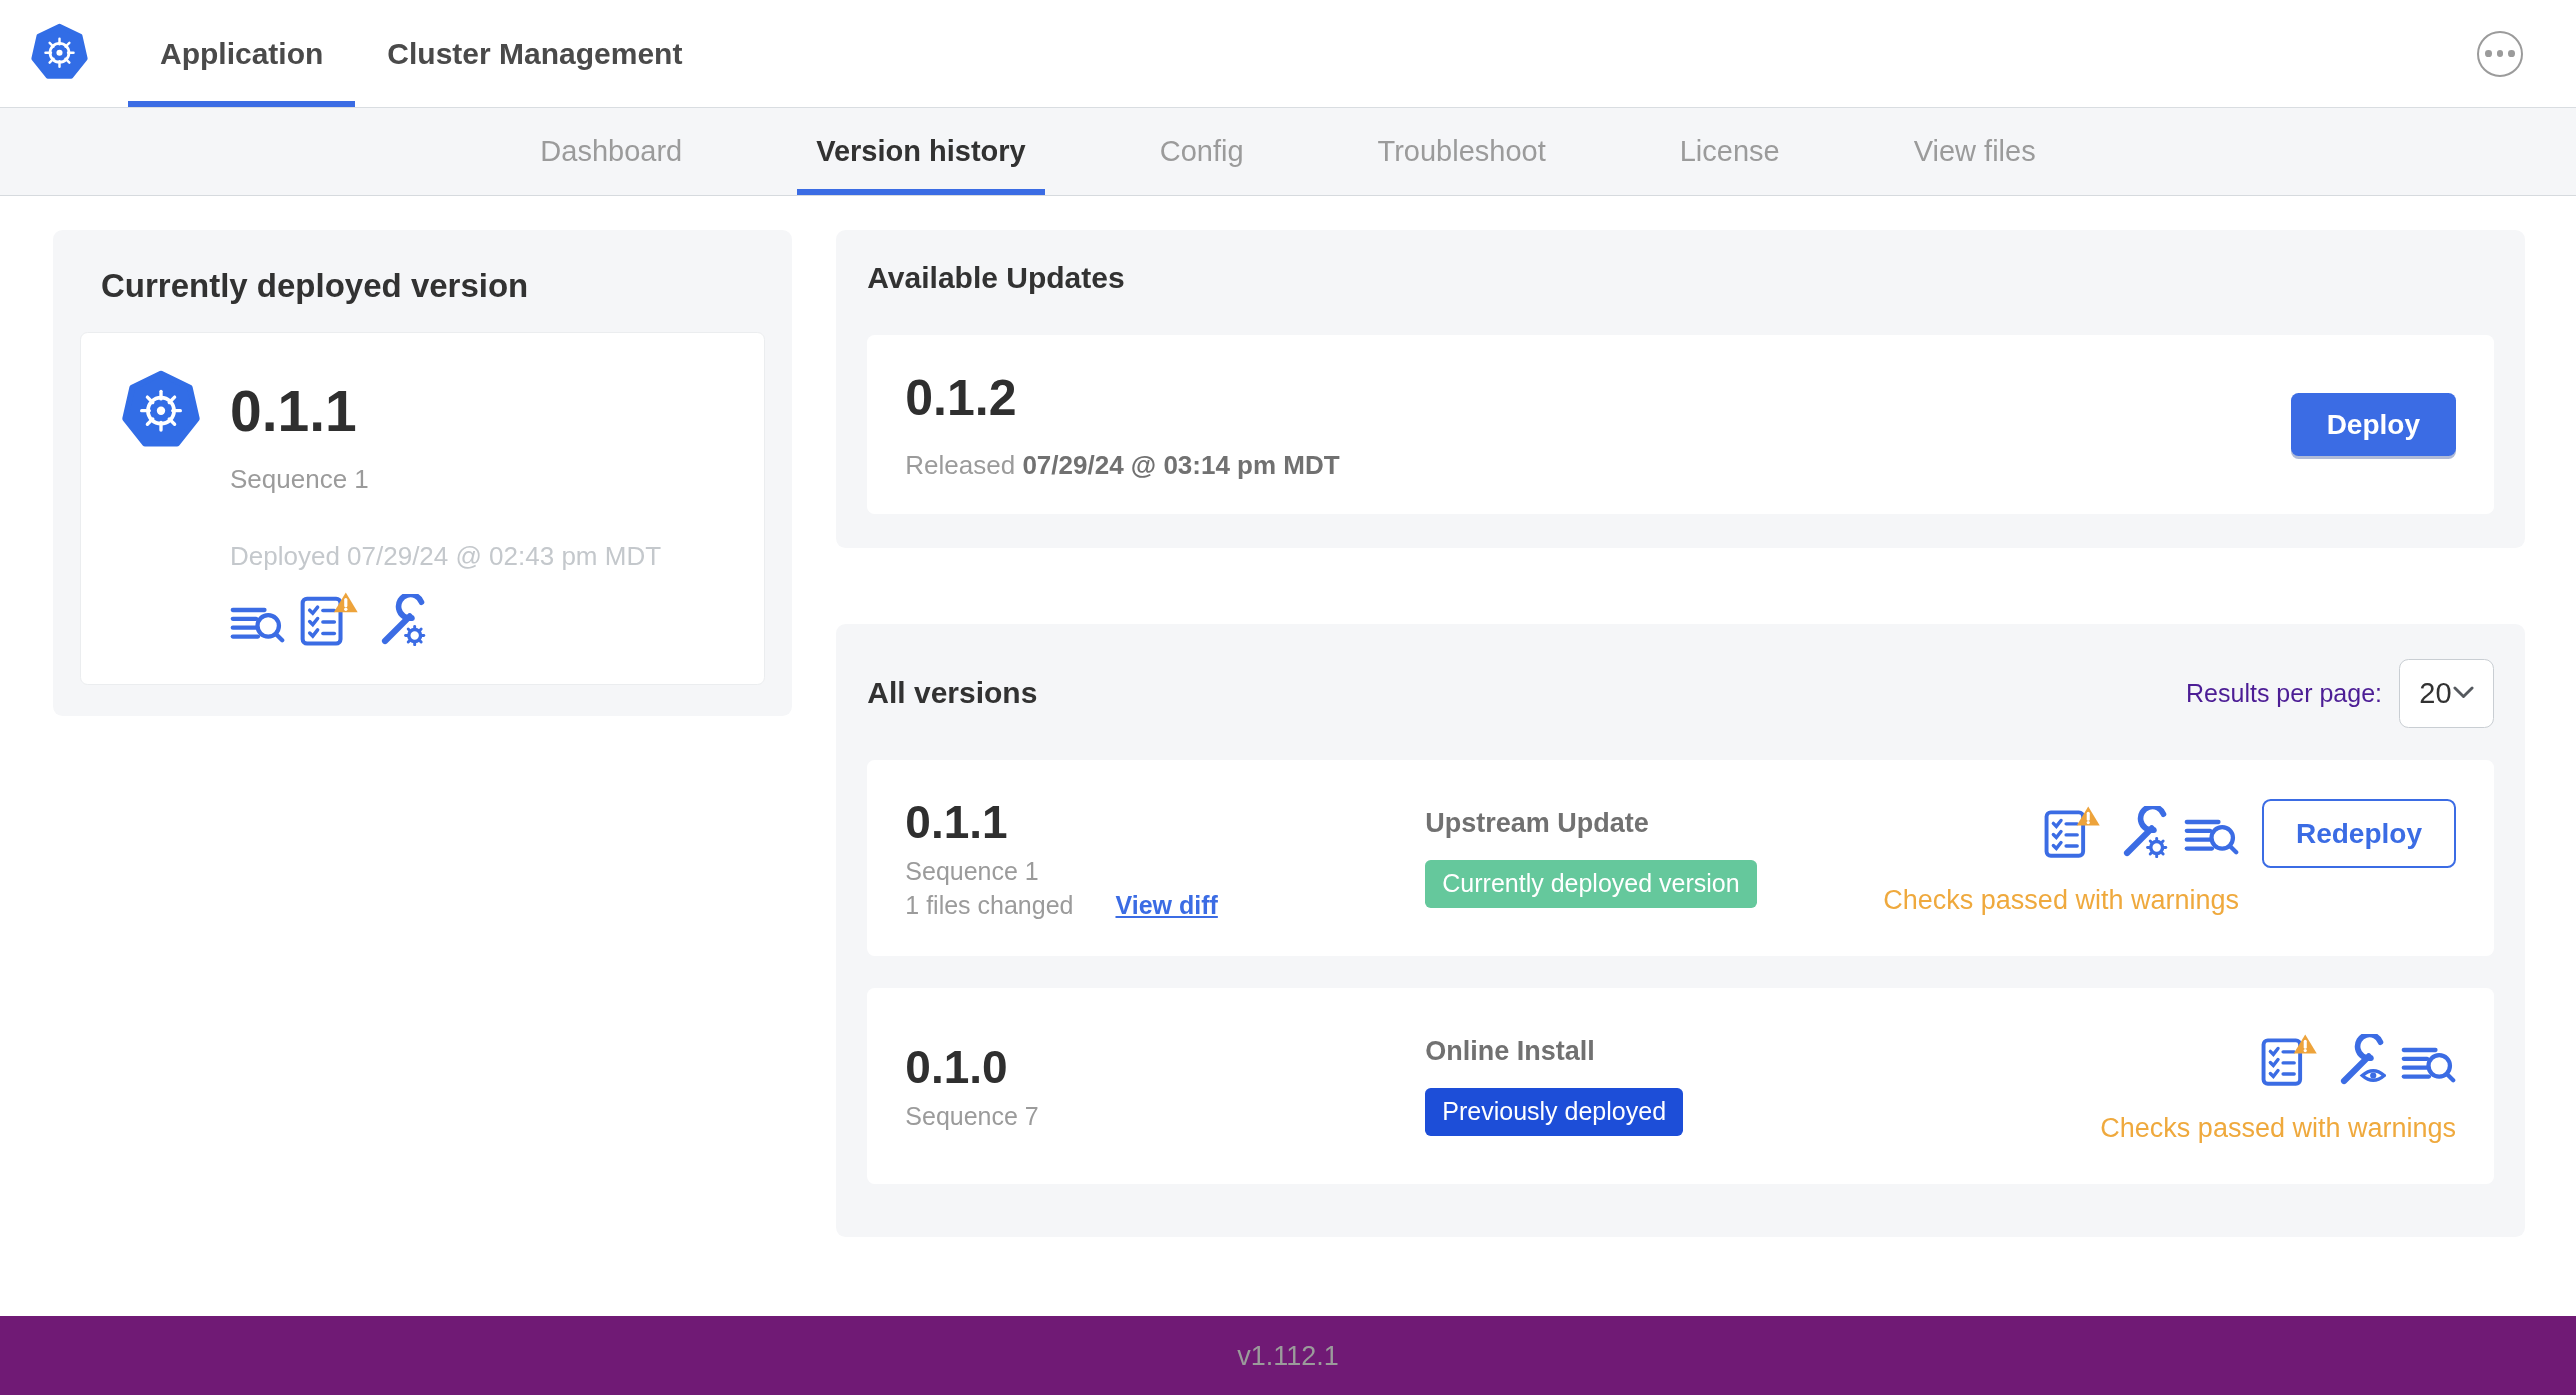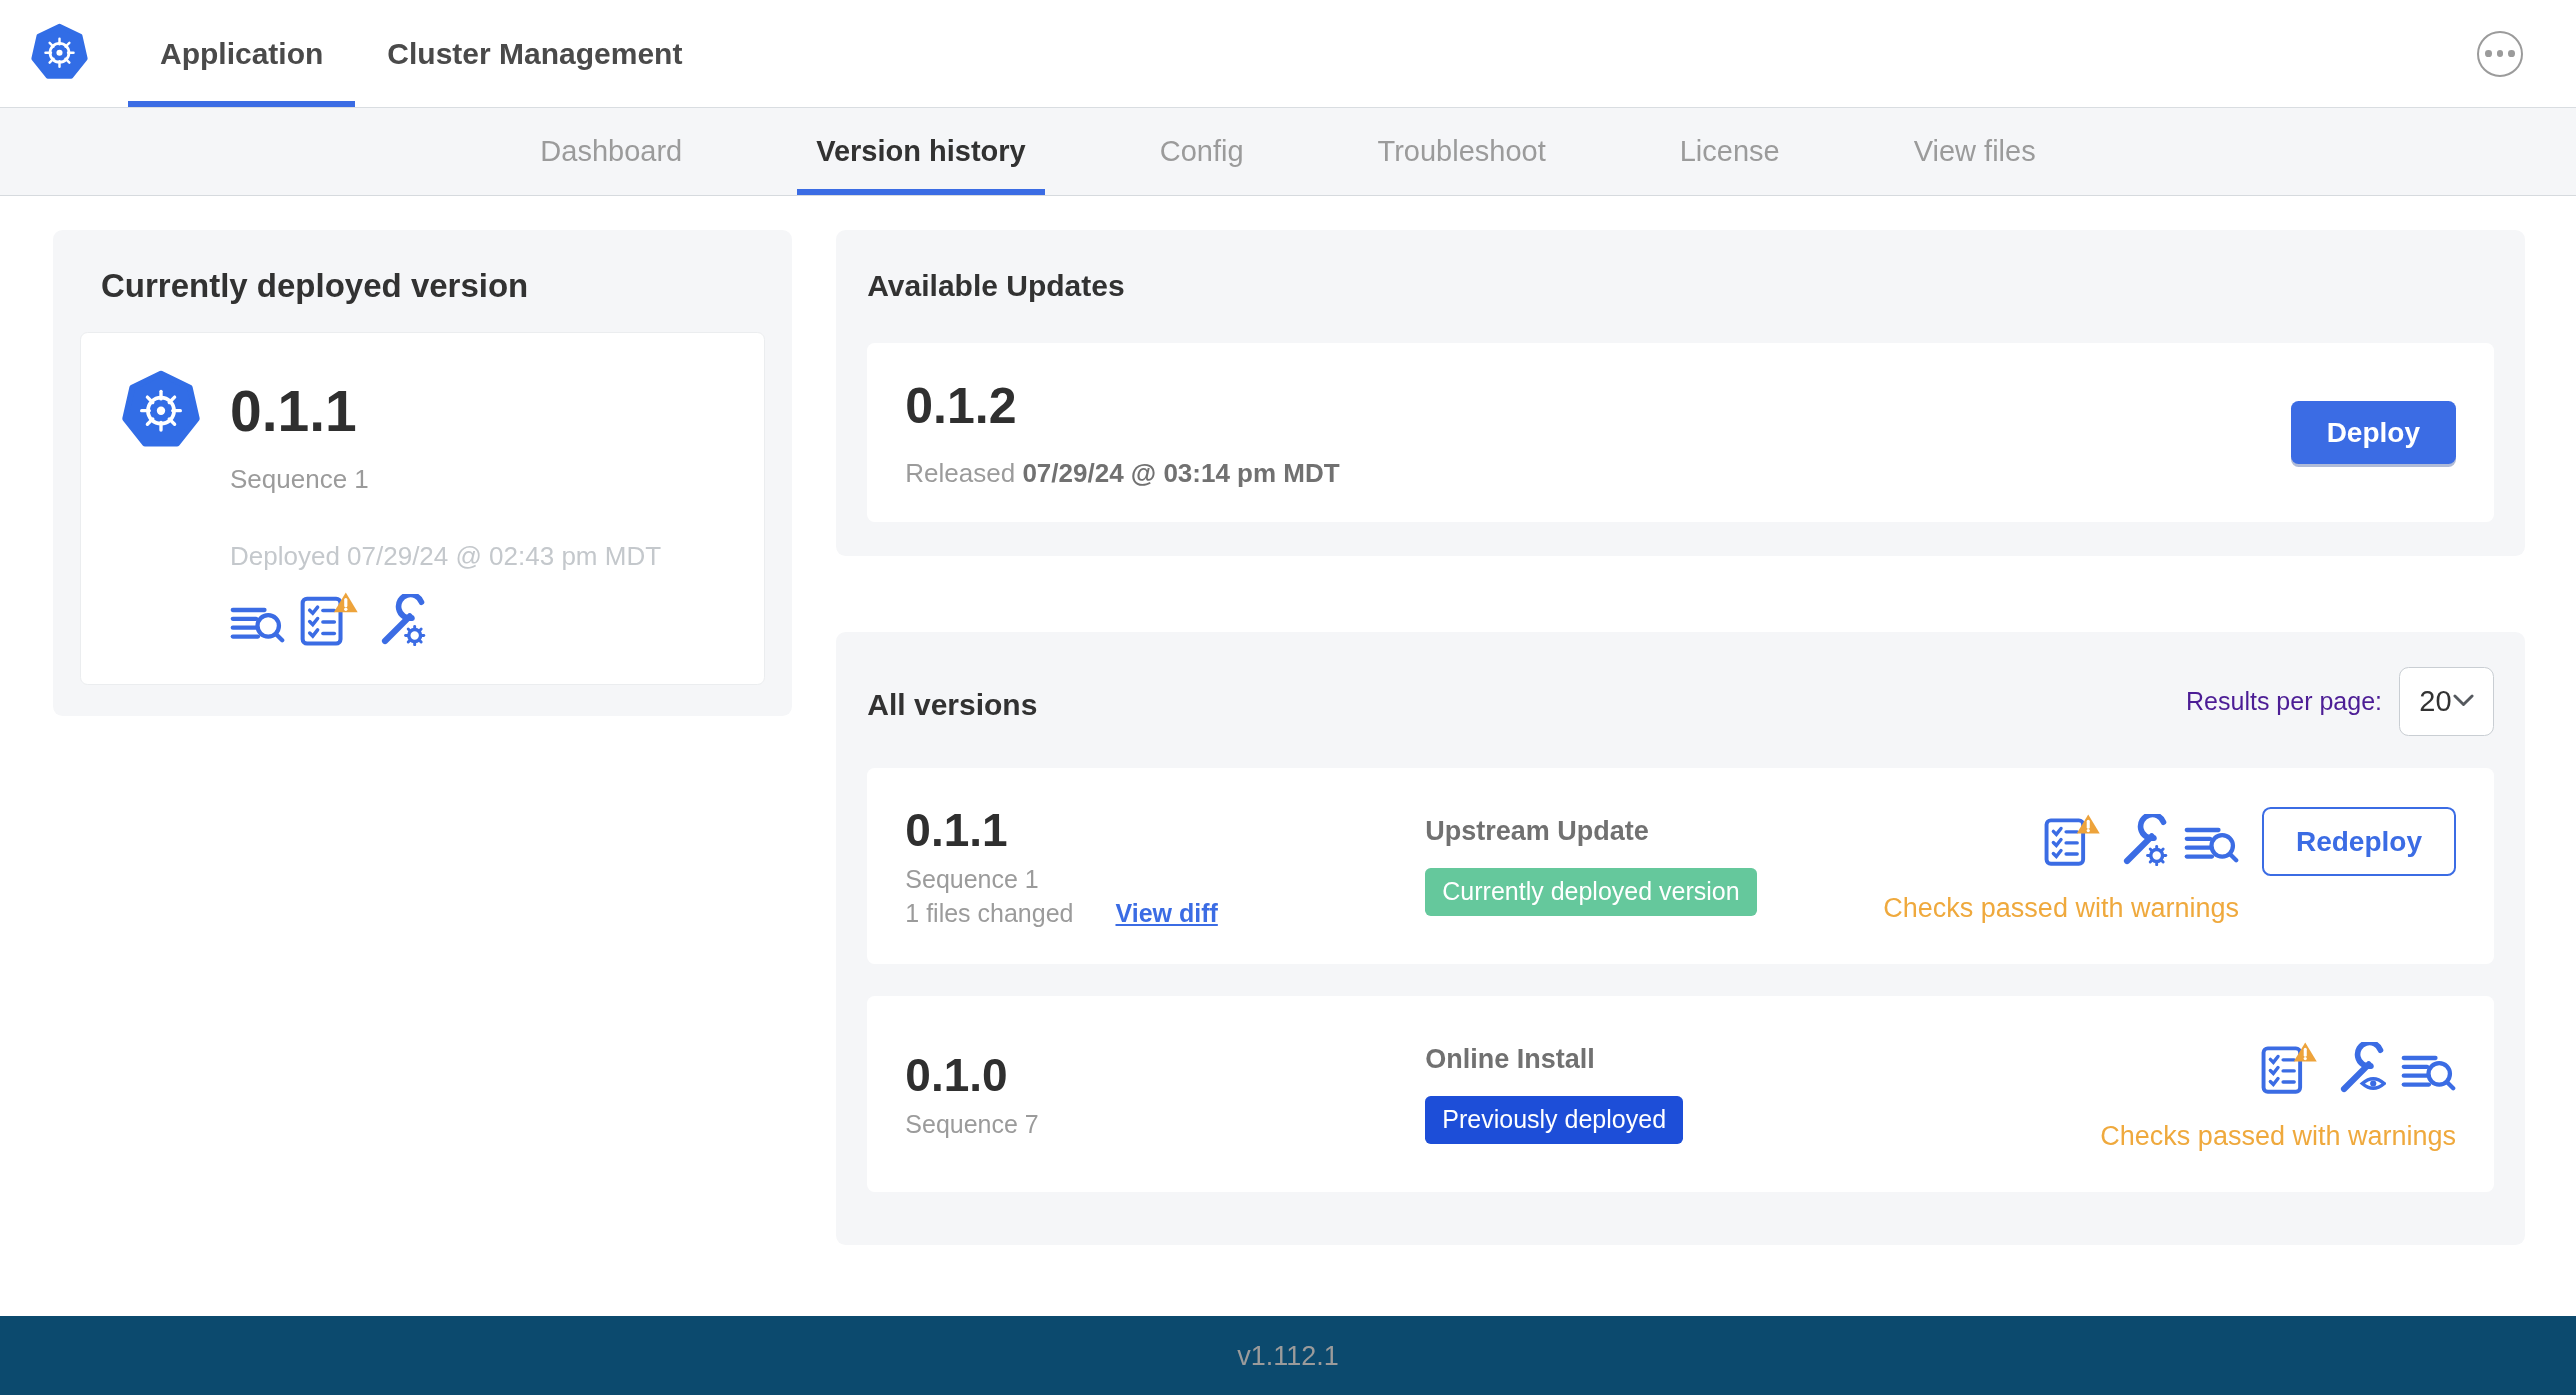--- a/index.html
+++ b/index.html
@@ -55,21 +55,21 @@
   }
   .deployed-top { display:flex; align-items:center; gap:27px; }
   .big-version { font-size:57px; font-weight:700; color:#2f2f2f; }
   .indent { margin-left:111px; }
   .seq-text { font-size:26px; color:#9b9b9b; margin-top:11.5px; }
   .deployed-date { font-size:26px; color:#c4c8cc; margin-top:46px; }
   .icon-row { display:flex; align-items:flex-end; gap:15.3px; margin-top:19px; }
   .act-icon { cursor:pointer; display:inline-flex; }
   
   .right-col { flex:1; }
-  .right-col h2 { font-size:30px; font-weight:700;margin-top:8px; }
+  .right-col h2 { font-size:30px; font-weight:700; }
   .updates-panel { padding:31px 31px 34px; }
   .update-card {
     background:#fff; border-radius:7.6px; margin-top:40px; padding:32px 38px;
     display:flex; align-items:center; justify-content:space-between; min-height:179px;
   }
   .update-version { font-size:50px; font-weight:700; color:#2f2f2f; }
   .released-line { font-size:26px; color:#9b9b9b; margin-top:23px; }
   .released-line b { color:#717171; font-weight:700; }
   .btn-primary {
     background:#3b6ce4; color:#fff; border:none; border-radius:7.6px;
@@ -106,21 +106,21 @@
   .row-right { margin-left:auto; display:flex; align-items:flex-start; }
   .checks-col { display:flex; flex-direction:column; align-items:flex-end; gap:27px; }
   .checks-col .icon-row { margin-top:5.7px; }
   .checks-text { font-size:27px; color:#efa93d; white-space:nowrap; cursor:pointer; }
   .btn-outline {
     margin-left:23px; background:#fff; color:#3b6ce4; border:2.9px solid #3b6ce4; border-radius:8.6px;
     font-family:inherit; font-size:28px; font-weight:700; padding:0 32px; height:69px; cursor:pointer;
   }
   
   .footer {
-    height:80px; background:#0c4a6e; display:flex; align-items:center; justify-content:center;
+    height:80px; background:#701a75; display:flex; align-items:center; justify-content:center;
   }
   .footer span { font-size:27px; color:#9b9b9b; }
 </style>
 </head>
 <body>
 
 <svg width="0" height="0" style="position:absolute">
   <defs>
     <g id="k8s-logo">
       <polygon points="50,4 84.2,20.6 92.6,57.6 69,87.2 31,87.2 7.4,57.6 15.8,20.6" fill="#326de6" stroke="#326de6" stroke-width="7" stroke-linejoin="round"></polygon>

